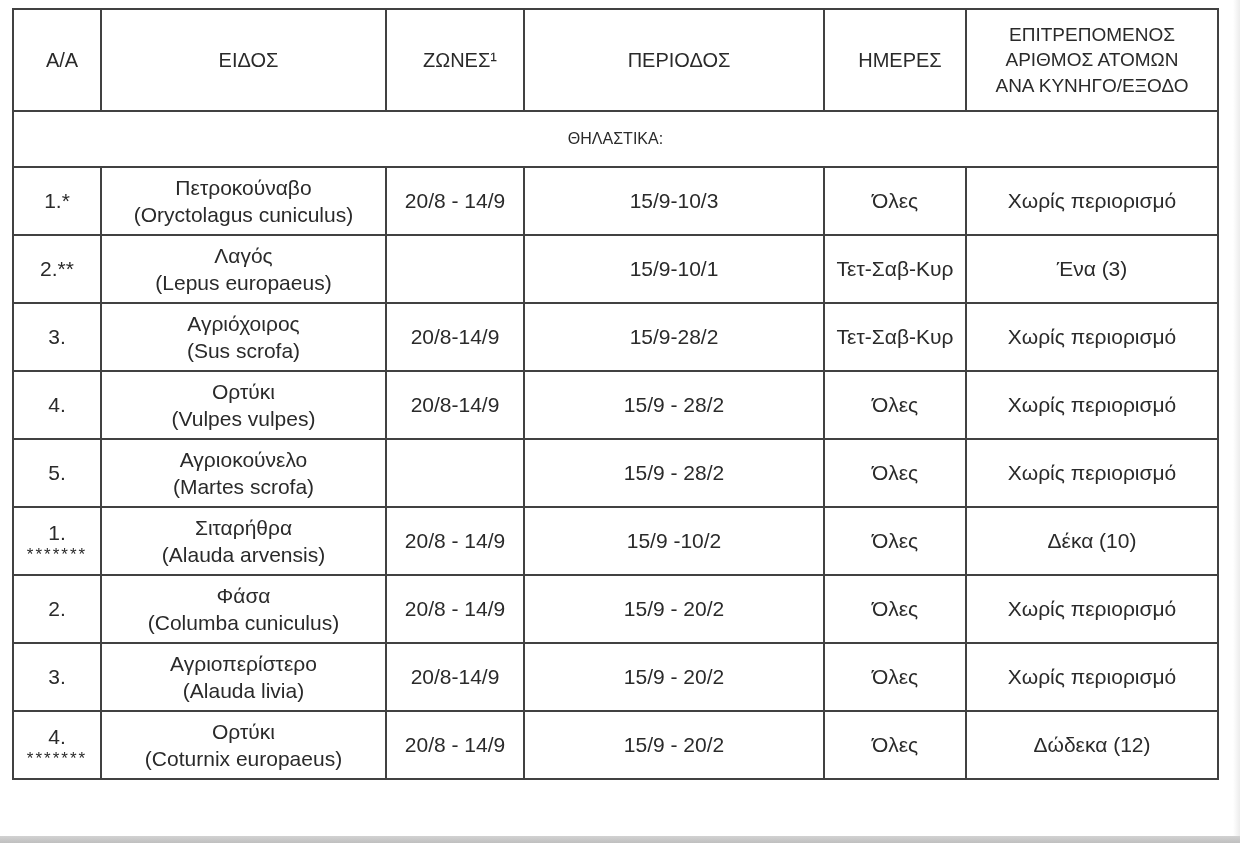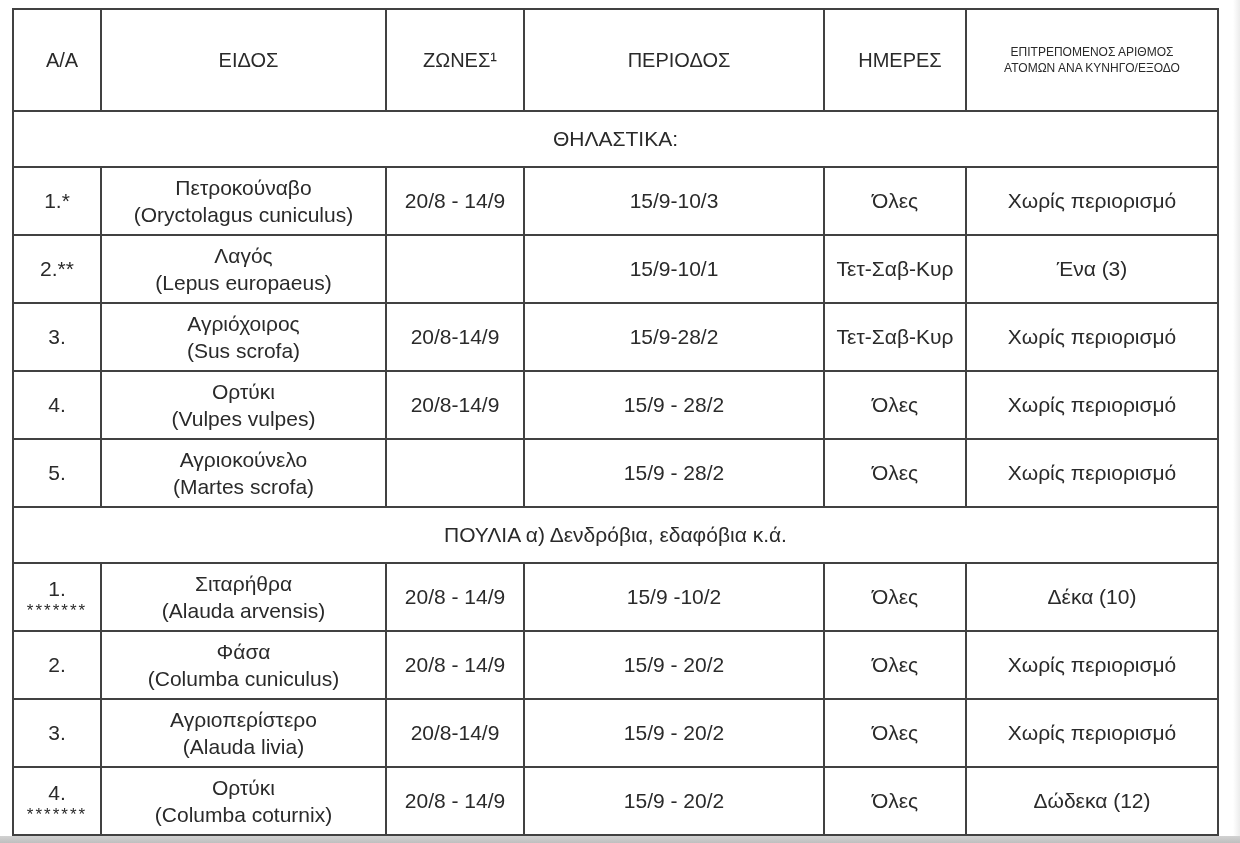--- a/index.html
+++ b/index.html
@@ -33,27 +33,27 @@
     padding: 2px 6px;
     background: #ffffff;
   }
   tr.header td {
     height: 96px;
     font-size: 20px;
     line-height: 1.3;
     padding-left: 16px;
   }
   tr.header td.limit-col {
-    font-size: 12px;
+    font-size: 19px;
     line-height: 1.35;
     padding: 2px 22px;
   }
   tr.section td {
     height: 50px;
-    font-size: 21px;
+    font-size: 16px;
   }
   tr.data td {
     height: 62px;
   }
   .note {
     font-size: 17px;
     letter-spacing: 2px;
     line-height: 1.0;
     white-space: nowrap;
   }
@@ -171,23 +171,20 @@
         <td>
           <div>Αγριοκούνελο</div>
           <div>(Martes scrofa)</div>
         </td>
         <td></td>
         <td>15/9 - 28/2</td>
         <td>Όλες</td>
         <td>Χωρίς περιορισμό</td>
       </tr>
 
-      <tr class="section">
-        <td colspan="6">ΠΟΥΛΙΑ α) Δενδρόβια, εδαφόβια κ.ά.</td>
-      </tr>
 
       <tr class="data">
         <td>
           <div>1.</div>
           <div class="note">*******</div>
         </td>
         <td>
           <div>Σιταρήθρα</div>
           <div>(Alauda arvensis)</div>
         </td>
@@ -227,21 +224,21 @@
         <td>Χωρίς περιορισμό</td>
       </tr>
 
       <tr class="data">
         <td>
           <div>4.</div>
           <div class="note">*******</div>
         </td>
         <td>
           <div>Ορτύκι</div>
-          <div>(Columba coturnix)</div>
+          <div>(Coturnix europaeus)</div>
         </td>
         <td>20/8 - 14/9</td>
         <td>15/9 - 20/2</td>
         <td>Όλες</td>
         <td>Δώδεκα (12)</td>
       </tr>
 
     </tbody>
   </table>
 

